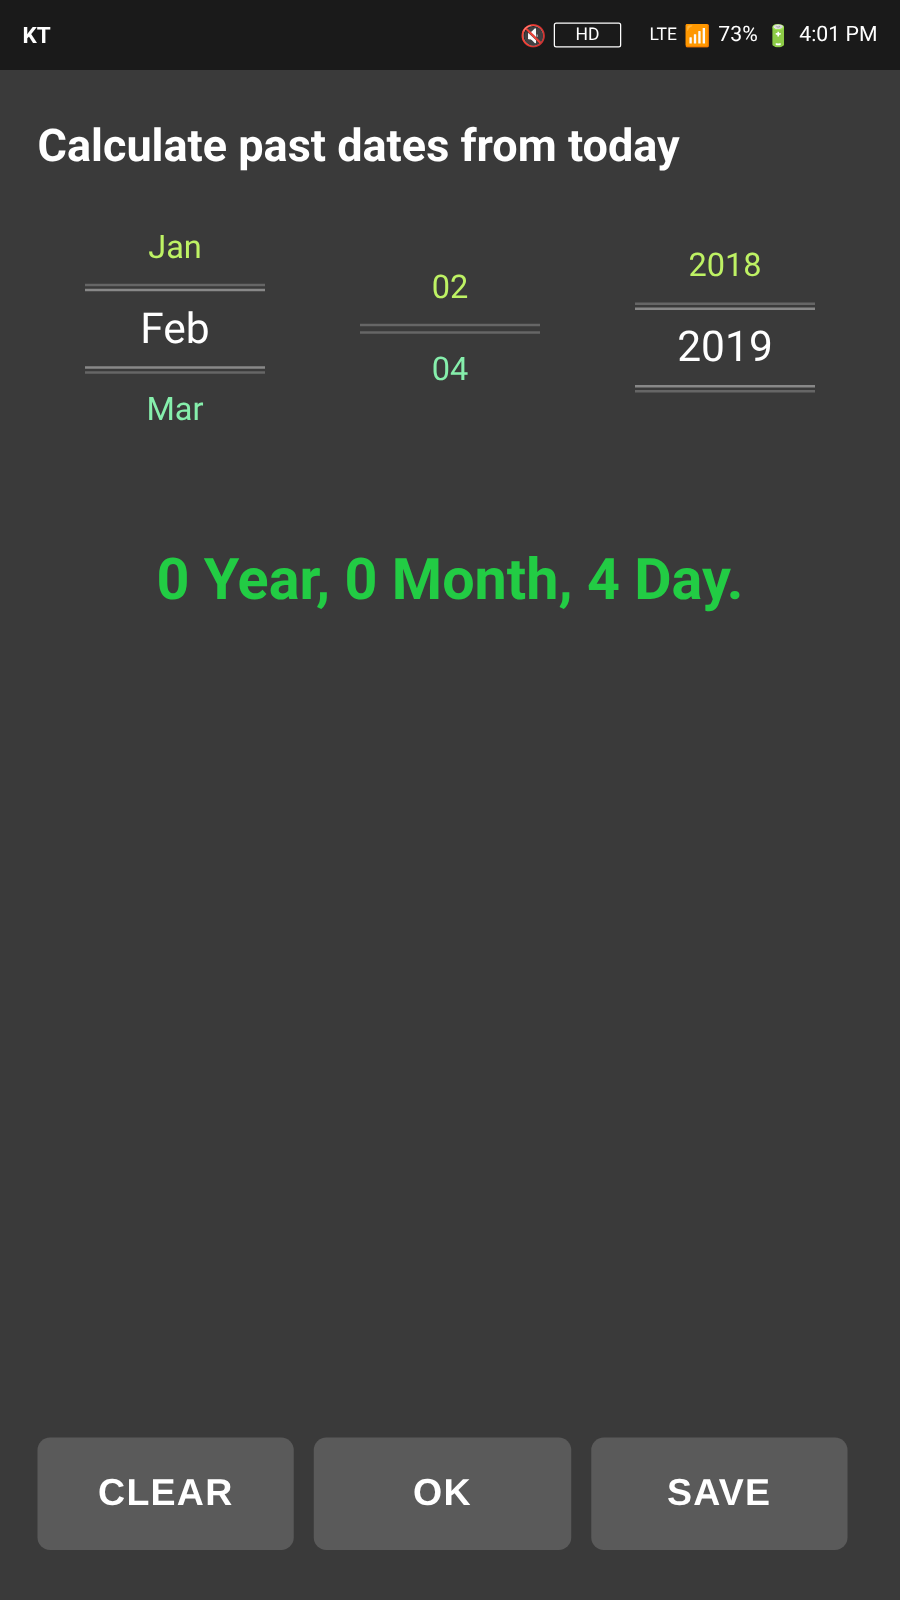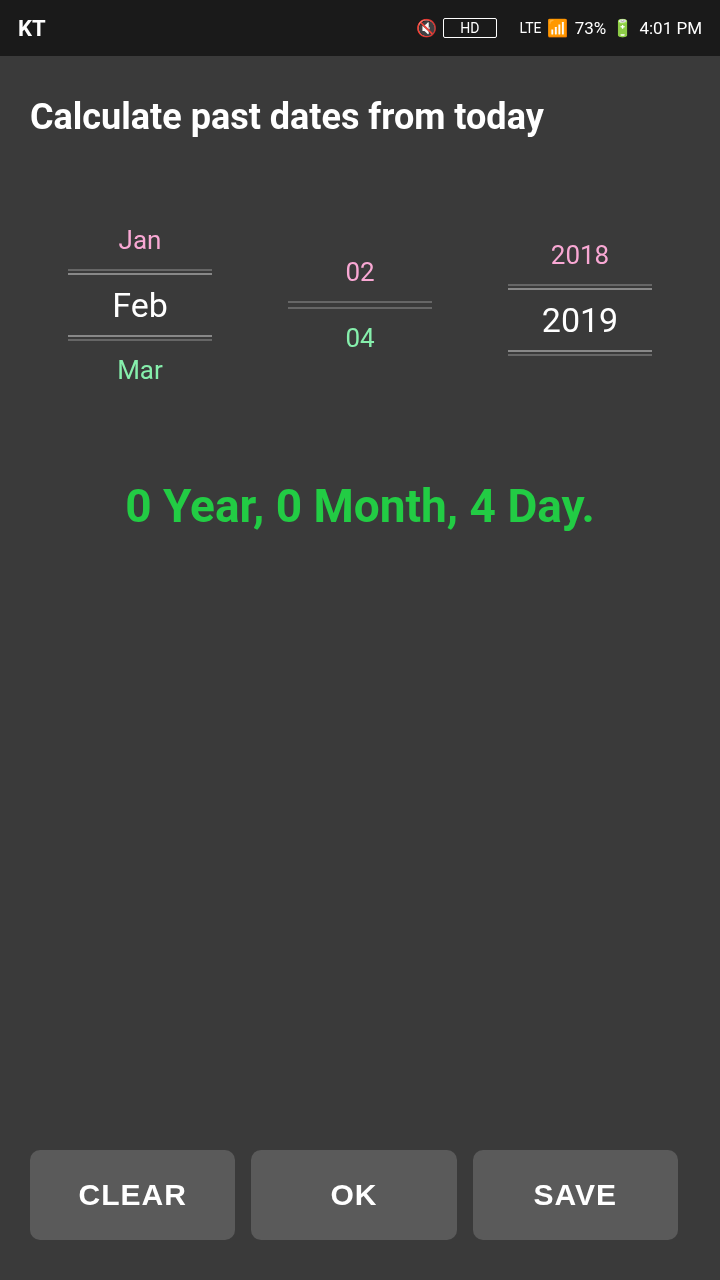--- a/index.html
+++ b/index.html
@@ -20,21 +20,21 @@
       width: 100%;
       height: 56px;
       background: #1a1a1a;
       display: flex;
       align-items: center;
       justify-content: space-between;
       padding: 0 18px;
     }
 
     .status-bar-left {
-      font-size: 22px;
+      font-size: 18px;
       font-weight: bold;
       color: #fff;
     }
 
     .status-bar-right {
       display: flex;
       align-items: center;
       gap: 6px;
       font-size: 18px;
       color: #fff;
@@ -46,42 +46,42 @@
 
     
     .main-content {
       padding: 40px 30px 0 30px;
     }
 
     .page-title {
       font-size: 36px;
       font-weight: bold;
       color: #ffffff;
-      margin-bottom: 74px;
+      margin-bottom: 32px;
       line-height: 1.2;
     }
 
     
     .date-picker {
       display: flex;
       justify-content: space-around;
       align-items: center;
       margin-bottom: 80px;
     }
 
     .picker-column {
       display: flex;
       flex-direction: column;
       align-items: center;
       width: 180px;
     }
 
     .picker-item {
       font-size: 26px;
-      color: #f9a8d4;
+      color: #bef264;
       padding: 12px 0;
       text-align: center;
       width: 100%;
       position: relative;
     }
 
     .picker-item.selected {
       font-size: 34px;
       color: #ffffff;
       font-weight: 400;

